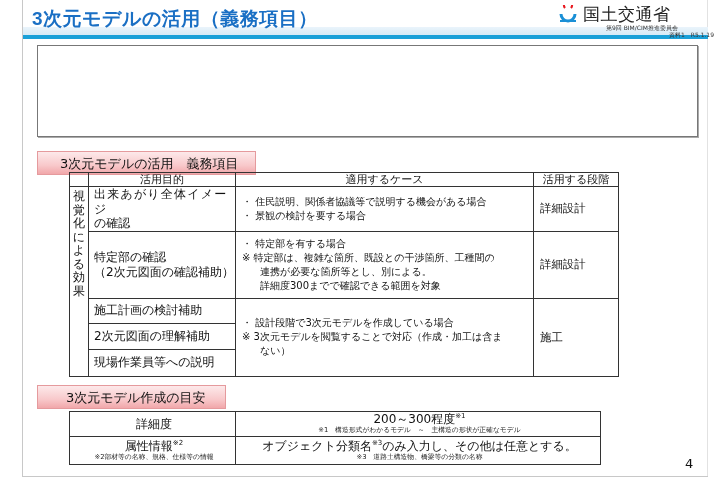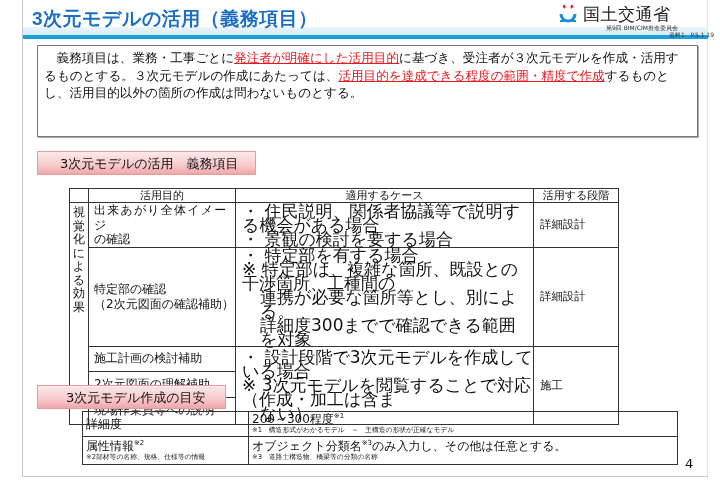--- a/index.html
+++ b/index.html
@@ -30,30 +30,30 @@
     .red { color: #e8191f; text-decoration: underline; }
 
     .section-label { position: absolute; height: 24px; padding-left: 22px; font-size: 13px; line-height: 24px;
       color: #111; background: linear-gradient(180deg, #fde9ea 0%, #f8c9cb 60%, #f1a7aa 100%);
       border: 1px solid #e59a9d; white-space: nowrap; }
     .sec1 { left: 37px; top: 151px; width: 219px; }
     .sec2 { left: 37px; top: 385px; width: 189px; padding-left: 28px; }
 
     table { border-collapse: collapse; position: absolute; font-size: 11.4px; color: #111; }
     td, th { border: 1px solid #333; font-weight: normal; vertical-align: middle; }
-    .use-table { left: 69px; top: 188px; width: 550px; }
+    .use-table { left: 69px; top: 172px; width: 550px; }
     .use-table th { height: 14px; font-size: 11px; line-height: 12px; text-align: center; }
     .vert { width: 19px; text-align: center; vertical-align: top; padding-top: 3px; font-size: 12px; line-height: 13.5px; }
     .vert span { display: block; }
     .purpose { padding-left: 5px; line-height: 14.5px; font-size: 12px; }
-    .case { padding-left: 6px; line-height: 14px; font-size: 17px; }
+    .case { padding-left: 6px; line-height: 14px; font-size: 10px; }
     .case .ind { padding-left: 18px; display: block; }
     .stage { padding-left: 6px; font-size: 11.4px; }
 
-    .guide-table { left: 82px; top: 411px; width: 596px; }
+    .guide-table { left: 69px; top: 411px; width: 532px; text-align: center; }
     .guide-table td { padding-left: 3px; }
     .g-key { width: 166px; }
     .g-main { font-size: 12px; line-height: 13px; display: block; }
     .g-sub { font-size: 6.8px; line-height: 9px; display: block; color: #222; }
     sup { font-size: 7px; vertical-align: 5px; line-height: 0; }
 
     .page-number { position: absolute; left: 685px; top: 456px; font-size: 13px; color: #111; }
   </style>
 </head>
 <body>
@@ -75,21 +75,20 @@
       <path d="M7 3 A4 4 0 1 1 13 3" fill="none" stroke="#e8191f" stroke-width="2.2"></path>
       <rect x="2" y="15" width="16" height="2" fill="#1a8fd6"></rect>
     </svg>
   </span>
   <span class="logo-name">国土交通省</span>
 </div>
 <div class="meta1">第9回 BIM/CIM推進委員会</div>
 <div class="meta2">資料1　R5.1.19</div>
 
 <div class="intro">
-  <p id="intro-p1"><span>義務項目は、業務・工事ごとに</span><span class="red">発注者が明確にした活用目的</span><span>に基づき、受注者が３次元モデルを作成・活用するものとする。３次元モデルの作成にあたっては、</span><span class="red">活用目的を達成できる程度の範囲・精度で作成</span><span>するものとし、活用目的以外の箇所の作成は問わないものとする。</span></p>
 </div>
 
 <div class="section-label sec1">3次元モデルの活用　義務項目</div>
 
 <table class="use-table">
   <tbody>
       <tr>
     <th style="width:19px"></th>
     <th style="width:147px">活用目的</th>
     <th style="width:298px">適用するケース</th>

